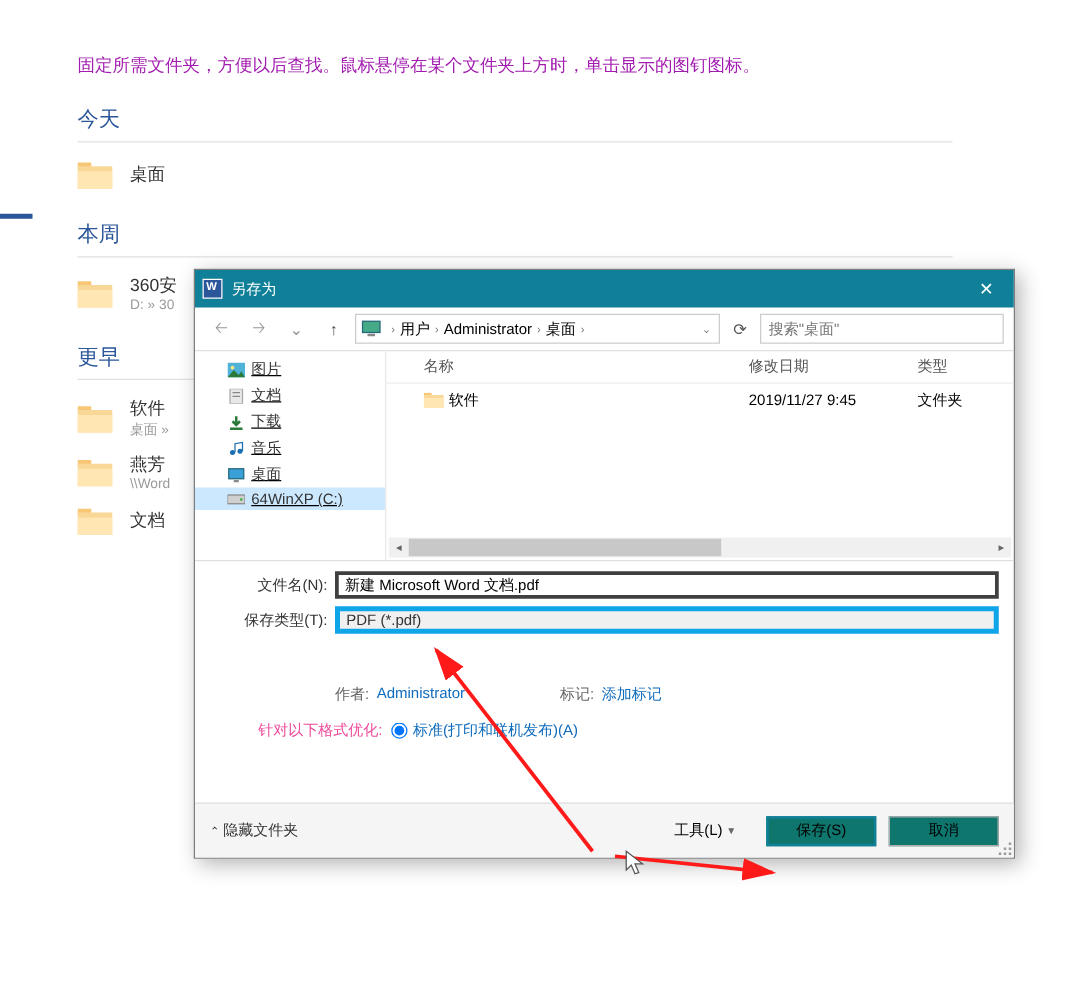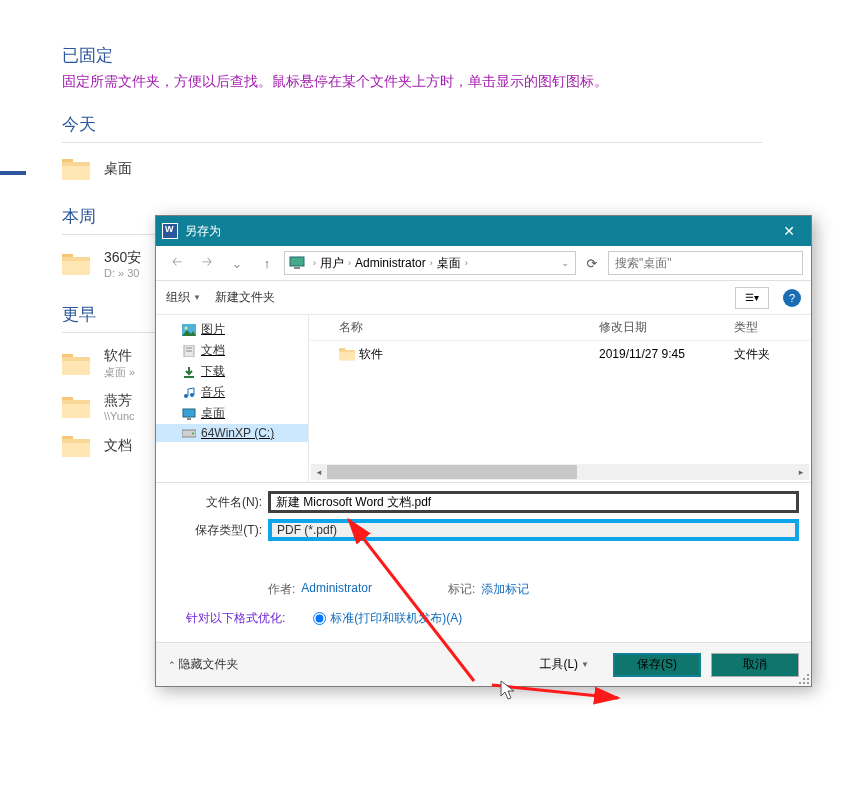--- a/index.html
+++ b/index.html
@@ -68,21 +68,21 @@
 .finput { flex:1; height:22px; border:3px solid #404040; padding:0 5px; font-size:12px; background:#fff; }
 .fselect { flex:1; height:22px; border:4px solid #0ea5e9; padding:0 5px; font-size:12px; background:#f0f0f0; display:flex; align-items:center; }
 .metarow { display:flex; margin-top:8px; }
 .metarow .mlabel { color:#666; padding-right:6px; }
 .metarow .mval.link { color:#0f6cbd; }
 .metarow .col { display:flex;margin-top:32px; }
 .metarow .col:first-child { width:280px; padding-left:100px; }
 
 .opt-area { display:flex; padding:12px 12px 0 30px; font-size:12px; }
 .optleft { flex:1; }
-.optlabel { color:#6d28d9; width:120px; display:inline-block; vertical-align:top; }
+.optlabel { color:#ec4899; text-align:right; width:120px; display:inline-block; vertical-align:top; }
 .radios { display:inline-block; vertical-align:top; margin-left:4px; }
 .radio-row { display:flex; align-items:flex-start; gap:4px; margin-bottom:8px; color:#0f6cbd; }
 .radio-row input { margin-top:2px; }
 .radio-row .txt { max-width:150px; }
 .optright { width:230px; padding-top:2px; }
 .optbtn { width:180px; height:24px; border:1px solid #adadad; background:#e9e9e9; font-size:12px; cursor:pointer; margin-bottom:10px; }
 .checkrow { display:flex; align-items:center; gap:5px; margin-left:2px; }
 
 .footer { position:absolute; left:0; right:0; bottom:0; height:44px; border-top:1px solid #e0e0e0; display:flex; align-items:center; padding:0 12px; background:#f5f5f5; }
 .hide-folders { font-size:12px; color:#333; display:flex; align-items:center; gap:3px; }
@@ -96,21 +96,20 @@
 
 .cursor { position:absolute; left:500px; top:680px; pointer-events:none; }
 .arrow-svg { position:absolute; pointer-events:none; }
 </style>
 </head>
 <body>
 
 <div class="bg">
   <div class="sel-bar"></div>
   <div class="bg-content">
-    <div class="section-title">已固定</div>
     <div class="section-desc">固定所需文件夹，方便以后查找。鼠标悬停在某个文件夹上方时，单击显示的图钉图标。</div>
 
     <div class="section-title">今天</div>
     <div class="rule"></div>
     <div class="folder-item">
       <svg class="foldericon folder-icon" viewBox="0 0 28 24">
           <rect class="tab" x="0" y="2" width="11" height="5"></rect>
           <rect class="body" x="0" y="5" width="28" height="18"></rect>
           <rect class="front" x="0" y="9" width="28" height="14"></rect>
         </svg>
@@ -149,21 +148,21 @@
         </div>
     </div>
     <div class="folder-item">
       <svg class="foldericon folder-icon" viewBox="0 0 28 24">
           <rect class="tab" x="0" y="2" width="11" height="5"></rect>
           <rect class="body" x="0" y="5" width="28" height="18"></rect>
           <rect class="front" x="0" y="9" width="28" height="14"></rect>
         </svg>
       <div class="folder-stack">
           <div class="folder-name">燕芳</div>
-          <div class="folder-sub">\\Yunc</div>
+          <div class="folder-sub">\\Word</div>
         </div>
     </div>
     <div class="folder-item">
       <svg class="foldericon folder-icon" viewBox="0 0 28 24">
           <rect class="tab" x="0" y="2" width="11" height="5"></rect>
           <rect class="body" x="0" y="5" width="28" height="18"></rect>
           <rect class="front" x="0" y="9" width="28" height="14"></rect>
         </svg>
       <div class="folder-stack">
           <div class="folder-name">文档</div>
@@ -198,32 +197,20 @@
         <span class="sep">›</span>
       <span style="flex:1"></span>
         <span class="sep" style="margin-right:2px;">⌄</span>
     </div>
     <div class="refresh">⟳</div>
     <div class="searchbox">
       <input placeholder="搜索&quot;桌面&quot;" style="">
     </div>
   </div>
 
-  <div class="toolrow">
-    <div class="tbtn">
-        <span>组织</span> 
-        <span style="font-size:8px;color:#666;">▼</span>
-      </div>
-    <div class="tbtn">新建文件夹</div>
-    <div class="spacer"></div>
-    <div class="viewbtn">
-        <span style="font-size:10px;">☰▾</span>
-      </div>
-    <div class="help">?</div>
-  </div>
 
   <div class="body-area">
     <div class="tree">
       <div class="tree-item">
           <svg class="tree-mini" viewBox="0 0 14 12">
             <rect width="14" height="12" fill="#4fb3d9"></rect>
             <circle cx="4" cy="4" r="1.5" fill="#ffe680"></circle>
             <path d="M0 12 L5 6 L9 10 L11 7 L14 12 Z" fill="#2a7a3a"></path>
           </svg>
           <span>图片</span>

